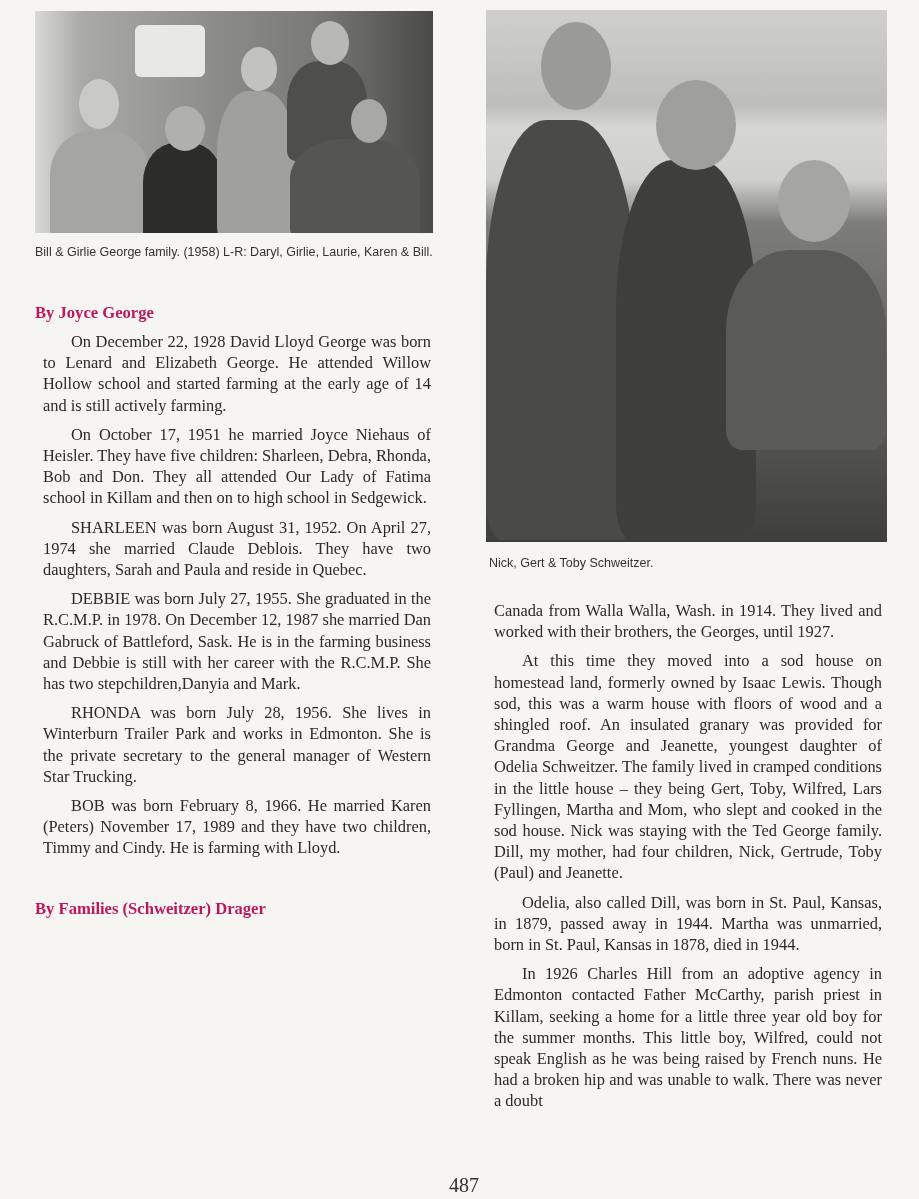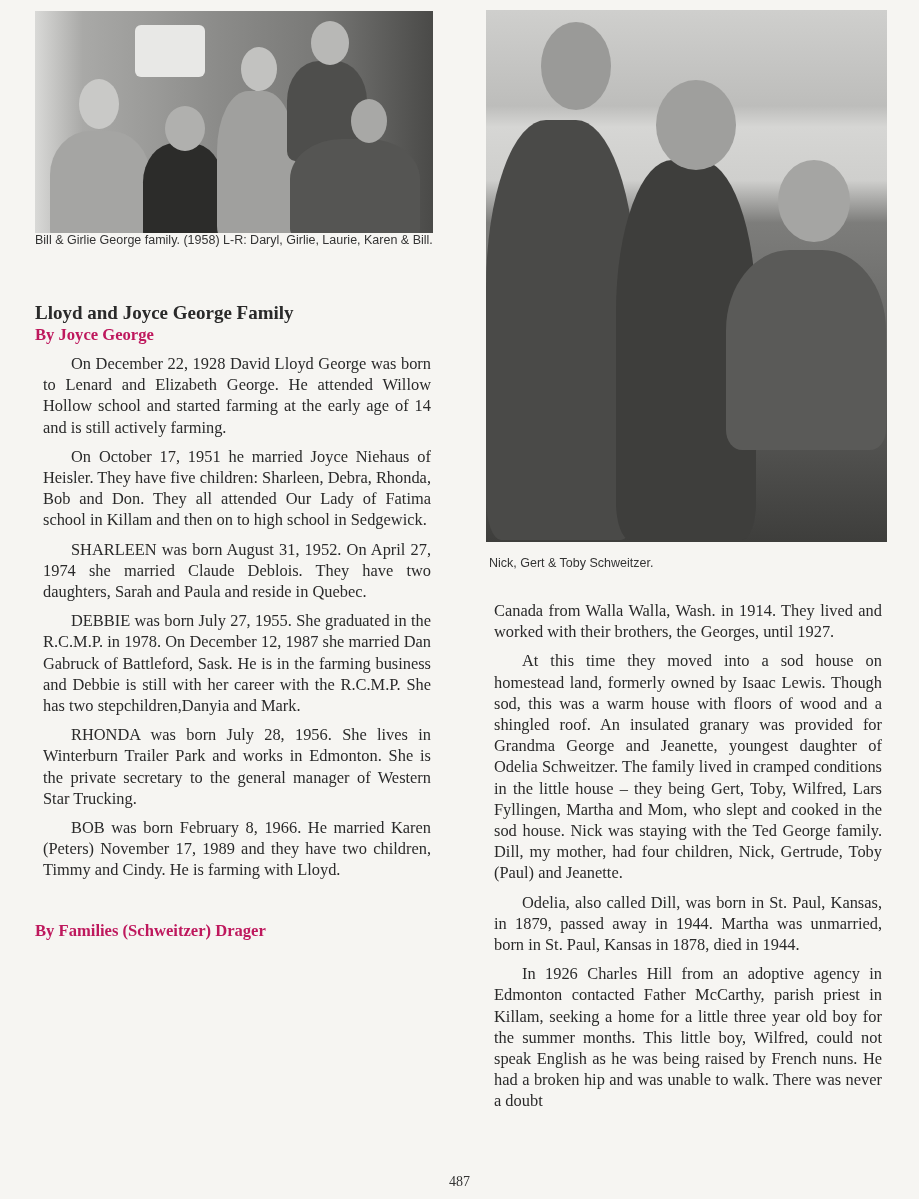--- a/index.html
+++ b/index.html
@@ -15,52 +15,51 @@
     .fig { position: absolute; border-radius: 40% 40% 10% 10%; }
     .head { position: absolute; border-radius: 50%; }
     .caption {
       position: absolute; font-family: "Liberation Sans", sans-serif; font-size: 12.5px; line-height: 17px; color: #333;
     }
     .col { position: absolute; font-size: 16.4px; line-height: 21.2px; text-align: justify; }
     .col p { margin: 8px; text-indent: 28px; }
     .col p.noindent { text-indent: 0; }
     h2 { font-size: 19px; line-height: 22px; margin: 0; font-weight: bold; color: #2a2a2a; }
     h3 { font-size: 16.6px; line-height: 21px; margin: 0; font-weight: bold; color: #be185d; }
-    #page-number { position: absolute; left: 449px; top: 1174px; font-size: 14px; color: #333; }
+    #page-number { position: absolute; left: 449px; top: 1174px; font-size: 20px; color: #333; }
   </style>
 </head>
 <body>
 
 <div class="photo" id="photo1">
   <div class="fig" style="left:100px;top:14px;width:70px;height:52px;background:#e8e8e6;border-radius:6px;"></div>
   <div class="fig" style="left:15px;top:120px;width:100px;height:110px;background:#a5a5a3;"></div>
   <div class="head" style="left:44px;top:68px;width:40px;height:50px;background:#c9c9c7;"></div>
   <div class="fig" style="left:108px;top:132px;width:80px;height:98px;background:#2c2c2a;"></div>
   <div class="head" style="left:130px;top:95px;width:40px;height:45px;background:#b0b0ae;"></div>
   <div class="fig" style="left:182px;top:80px;width:78px;height:150px;background:#a0a09e;"></div>
   <div class="head" style="left:206px;top:36px;width:36px;height:44px;background:#c2c2c0;"></div>
   <div class="fig" style="left:252px;top:50px;width:80px;height:100px;background:#4e4e4c;"></div>
   <div class="head" style="left:276px;top:10px;width:38px;height:44px;background:#b8b8b6;"></div>
   <div class="fig" style="left:255px;top:128px;width:130px;height:100px;background:#555553;"></div>
   <div class="head" style="left:316px;top:88px;width:36px;height:44px;background:#a8a8a6;"></div>
 </div>
-<div class="caption" style="left:35px;top:232px;width:405px;">Bill &amp; Girlie George family. (1958) L-R: Daryl, Girlie, Laurie, Karen &amp; Bill.</div>
+<div class="caption" style="left:35px;top:244px;width:405px;">Bill &amp; Girlie George family. (1958) L-R: Daryl, Girlie, Laurie, Karen &amp; Bill.</div>
 
 <div class="photo" id="photo2">
   <div class="fig" style="left:0px;top:110px;width:150px;height:420px;background:#4a4a48;"></div>
   <div class="head" style="left:55px;top:12px;width:70px;height:88px;background:#9a9a98;"></div>
   <div class="fig" style="left:130px;top:150px;width:140px;height:380px;background:#3e3e3c;"></div>
   <div class="head" style="left:170px;top:70px;width:80px;height:90px;background:#9f9f9d;"></div>
   <div class="fig" style="left:240px;top:240px;width:160px;height:200px;background:#5a5a58;"></div>
   <div class="head" style="left:292px;top:150px;width:72px;height:82px;background:#a5a5a3;"></div>
 </div>
 <div class="caption" style="left:489px;top:555px;width:400px;">Nick, Gert &amp; Toby Schweitzer.</div>
 
 <div class="col" style="left:35px;top:302px;width:404px;">
-  <h2>Lloyd and Joyce George Family</h2>
   <h3>By Joyce George</h3>
   <p>On December 22, 1928 David Lloyd George was born to Lenard and Elizabeth George. He attended Willow Hollow school and started farming at the early age of 14 and is still actively farming.</p>
   <p>On October 17, 1951 he married Joyce Niehaus of Heisler. They have five children: Sharleen, Debra, Rhonda, Bob and Don. They all attended Our Lady of Fatima school in Killam and then on to high school in Sedgewick.</p>
   <p>SHARLEEN was born August 31, 1952. On April 27, 1974 she married Claude Deblois. They have two daughters, Sarah and Paula and reside in Quebec.</p>
   <p>DEBBIE was born July 27, 1955. She graduated in the R.C.M.P. in 1978. On December 12, 1987 she married Dan Gabruck of Battleford, Sask. He is in the farming business and Debbie is still with her career with the R.C.M.P. She has two stepchildren,Danyia and Mark.</p>
   <p>RHONDA was born July 28, 1956. She lives in Winterburn Trailer Park and works in Edmonton. She is the private secretary to the general manager of Western Star Trucking.</p>
   <p>BOB was born February 8, 1966. He married Karen (Peters) November 17, 1989 and they have two children, Timmy and Cindy. He is farming with Lloyd.</p>
   <div style="height:31px;"></div>
   <h3>By Families (Schweitzer) Drager</h3>
 </div>

